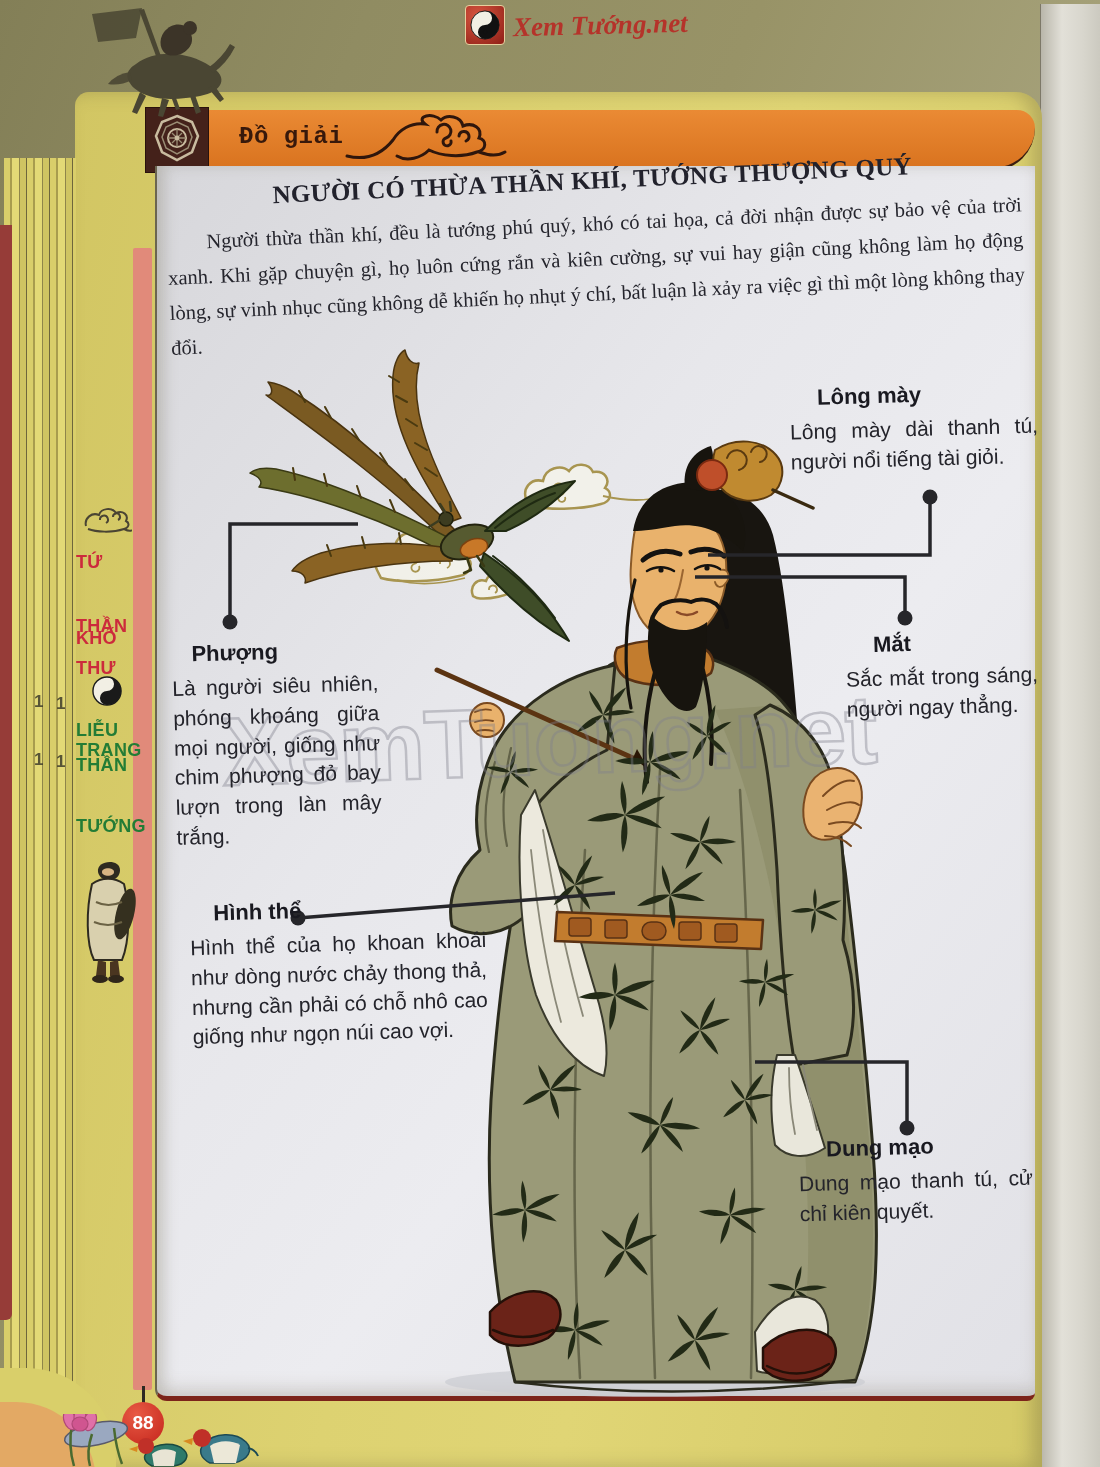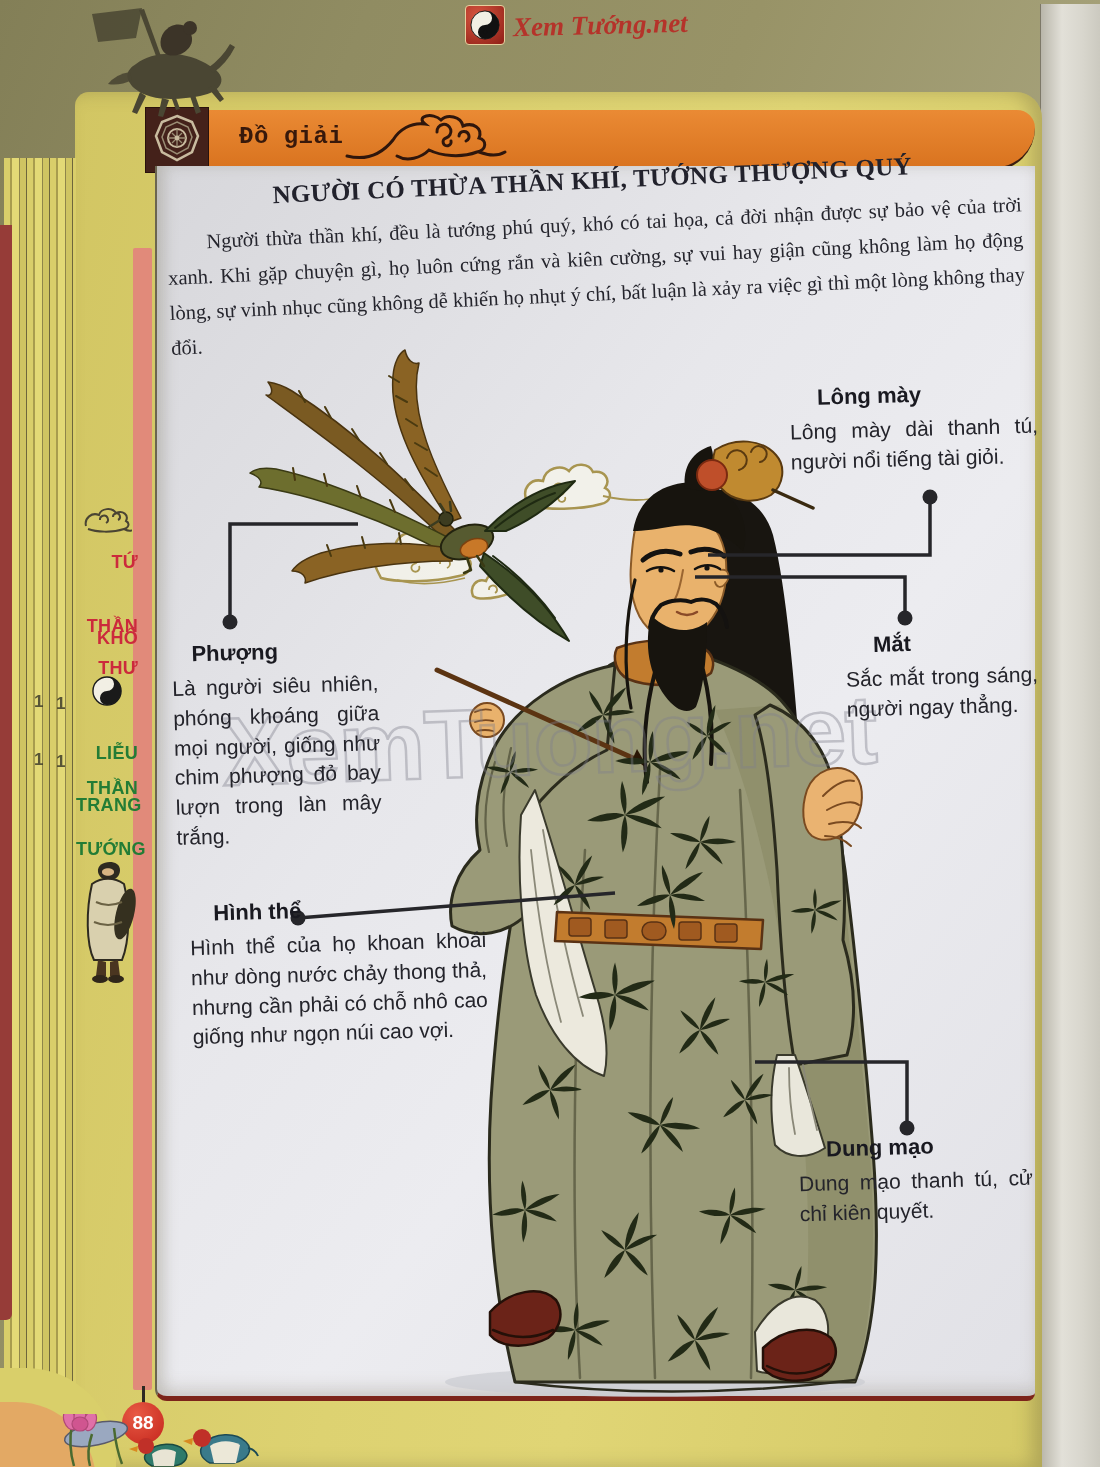--- a/index.html
+++ b/index.html
@@ -19,23 +19,23 @@
     background:repeating-linear-gradient(90deg,#d9ce6a 0 6px,#a89c4e 6px 8px,#e3d976 8px 15px,#8f854a 15px 16px,#cfc462 16px 22px,#6e663c 22px 23px);}
   .edge-red{left:0;top:225px;width:12px;height:1095px;background:#963c38;border-radius:0 0 6px 0;}
   .curl-a{left:-14px;top:1368px;width:130px;height:120px;background:#d9cf6a;border-radius:0 90px 0 0;}
   .curl-b{left:-30px;top:1402px;width:126px;height:90px;background:#e3a964;border-radius:0 80px 0 0;}
   .edge-num{color:#3f3d2c;font-weight:bold;font-size:17px;opacity:.85;}
 
   
   .pink-strip{left:133px;top:248px;width:19px;height:1142px;background:#e18a7a;border-radius:2px;}
 
   
-  .side-word{left:76px;width:62px;text-align:right;font-weight:bold;font-size:18px;letter-spacing:.3px;}
+  .side-word{left:76px;width:62px;text-align:left;font-weight:bold;font-size:18px;letter-spacing:.3px;}
   .side-red{color:#cc2a3c;}
-  .side-green{color:#237c35;margin-top:23px;}
+  .side-green{color:#237c35;}
 
   
   .banner{left:145px;top:110px;width:890px;height:58px;
     background:linear-gradient(#ea8a34,#d9731f);
     border-bottom:3px solid #3a1d10;border-radius:2px 20px 48px 2px;}
   .logo-box{left:0;top:-3px;width:62px;height:64px;background:#44211a;border:1px solid #2a120c;}
   .banner-title{left:94px;top:13px;font-size:24px;font-weight:bold;color:#38190b;letter-spacing:.5px;font-family:Liberation Mono, monospace;}
 
   
   .panel{left:155px;top:166px;width:878px;height:1230px;
@@ -113,21 +113,21 @@
   <span class="abs side-word side-red" style="top:600px;margin-top:28px;">KHỐ</span>
   <span class="abs side-word side-red" style="top:616px;">THẦN</span>
   <span class="abs side-word side-red" style="top:648px;margin-top:10px;">THƯ</span>
   <svg class="abs" style="left:92px;top:676px;" width="30" height="30" viewBox="0 0 32 32">
     <circle cx="16" cy="16" r="15" fill="#f2efe4" stroke="#1a1a1a" stroke-width="1.5"></circle>
     <path d="M16,1 a15,15 0 0 1 0,30 a7.5,7.5 0 0 1 0,-15 a7.5,7.5 0 0 0 0,-15 Z" fill="#1a1a1a"></path>
     <circle cx="16" cy="8.5" r="2.4" fill="#f2efe4"></circle>
     <circle cx="16" cy="23.5" r="2.4" fill="#1a1a1a"></circle>
   </svg>
   <span class="abs side-word side-green" style="top:720px;">LIỄU</span>
-  <span class="abs side-word side-green" style="top:772px;">TRANG</span>
+  <span class="abs side-word side-green" style="top:740px;">TRANG</span>
   <span class="abs side-word side-green" style="top:755px;">THẦN</span>
   <span class="abs side-word side-green" style="top:816px;">TƯỚNG</span>
   <svg class="abs" style="left:80px;top:852px;" width="58" height="132" viewBox="0 0 58 132">
     <path d="M18,20 C16,8 40,6 40,18 C40,24 36,28 29,28 C23,28 19,25 18,20 Z" fill="#2e2a20"></path>
     <path d="M22,20 C22,15 34,15 34,20 C34,25 22,25 22,20 Z" fill="#d8b583"></path>
     <path d="M12,32 C6,58 6,92 14,108 L42,108 C50,88 50,56 44,32 C34,25 22,25 12,32 Z" fill="#d9d0ae" stroke="#2e2a20" stroke-width="2"></path>
     <ellipse cx="45" cy="62" rx="9" ry="26" fill="#35301f" transform="rotate(14 45 62)"></ellipse>
     <path d="M14,70 Q28,76 42,70 M16,50 Q28,56 42,50" stroke="#6b6244" stroke-width="2" fill="none"></path>
     <path d="M18,108 L16,124 L26,124 L26,110 M38,108 L40,124 L30,124 L30,110" fill="#4a3520"></path>
     <ellipse cx="20" cy="127" rx="8" ry="4" fill="#30261a"></ellipse>

